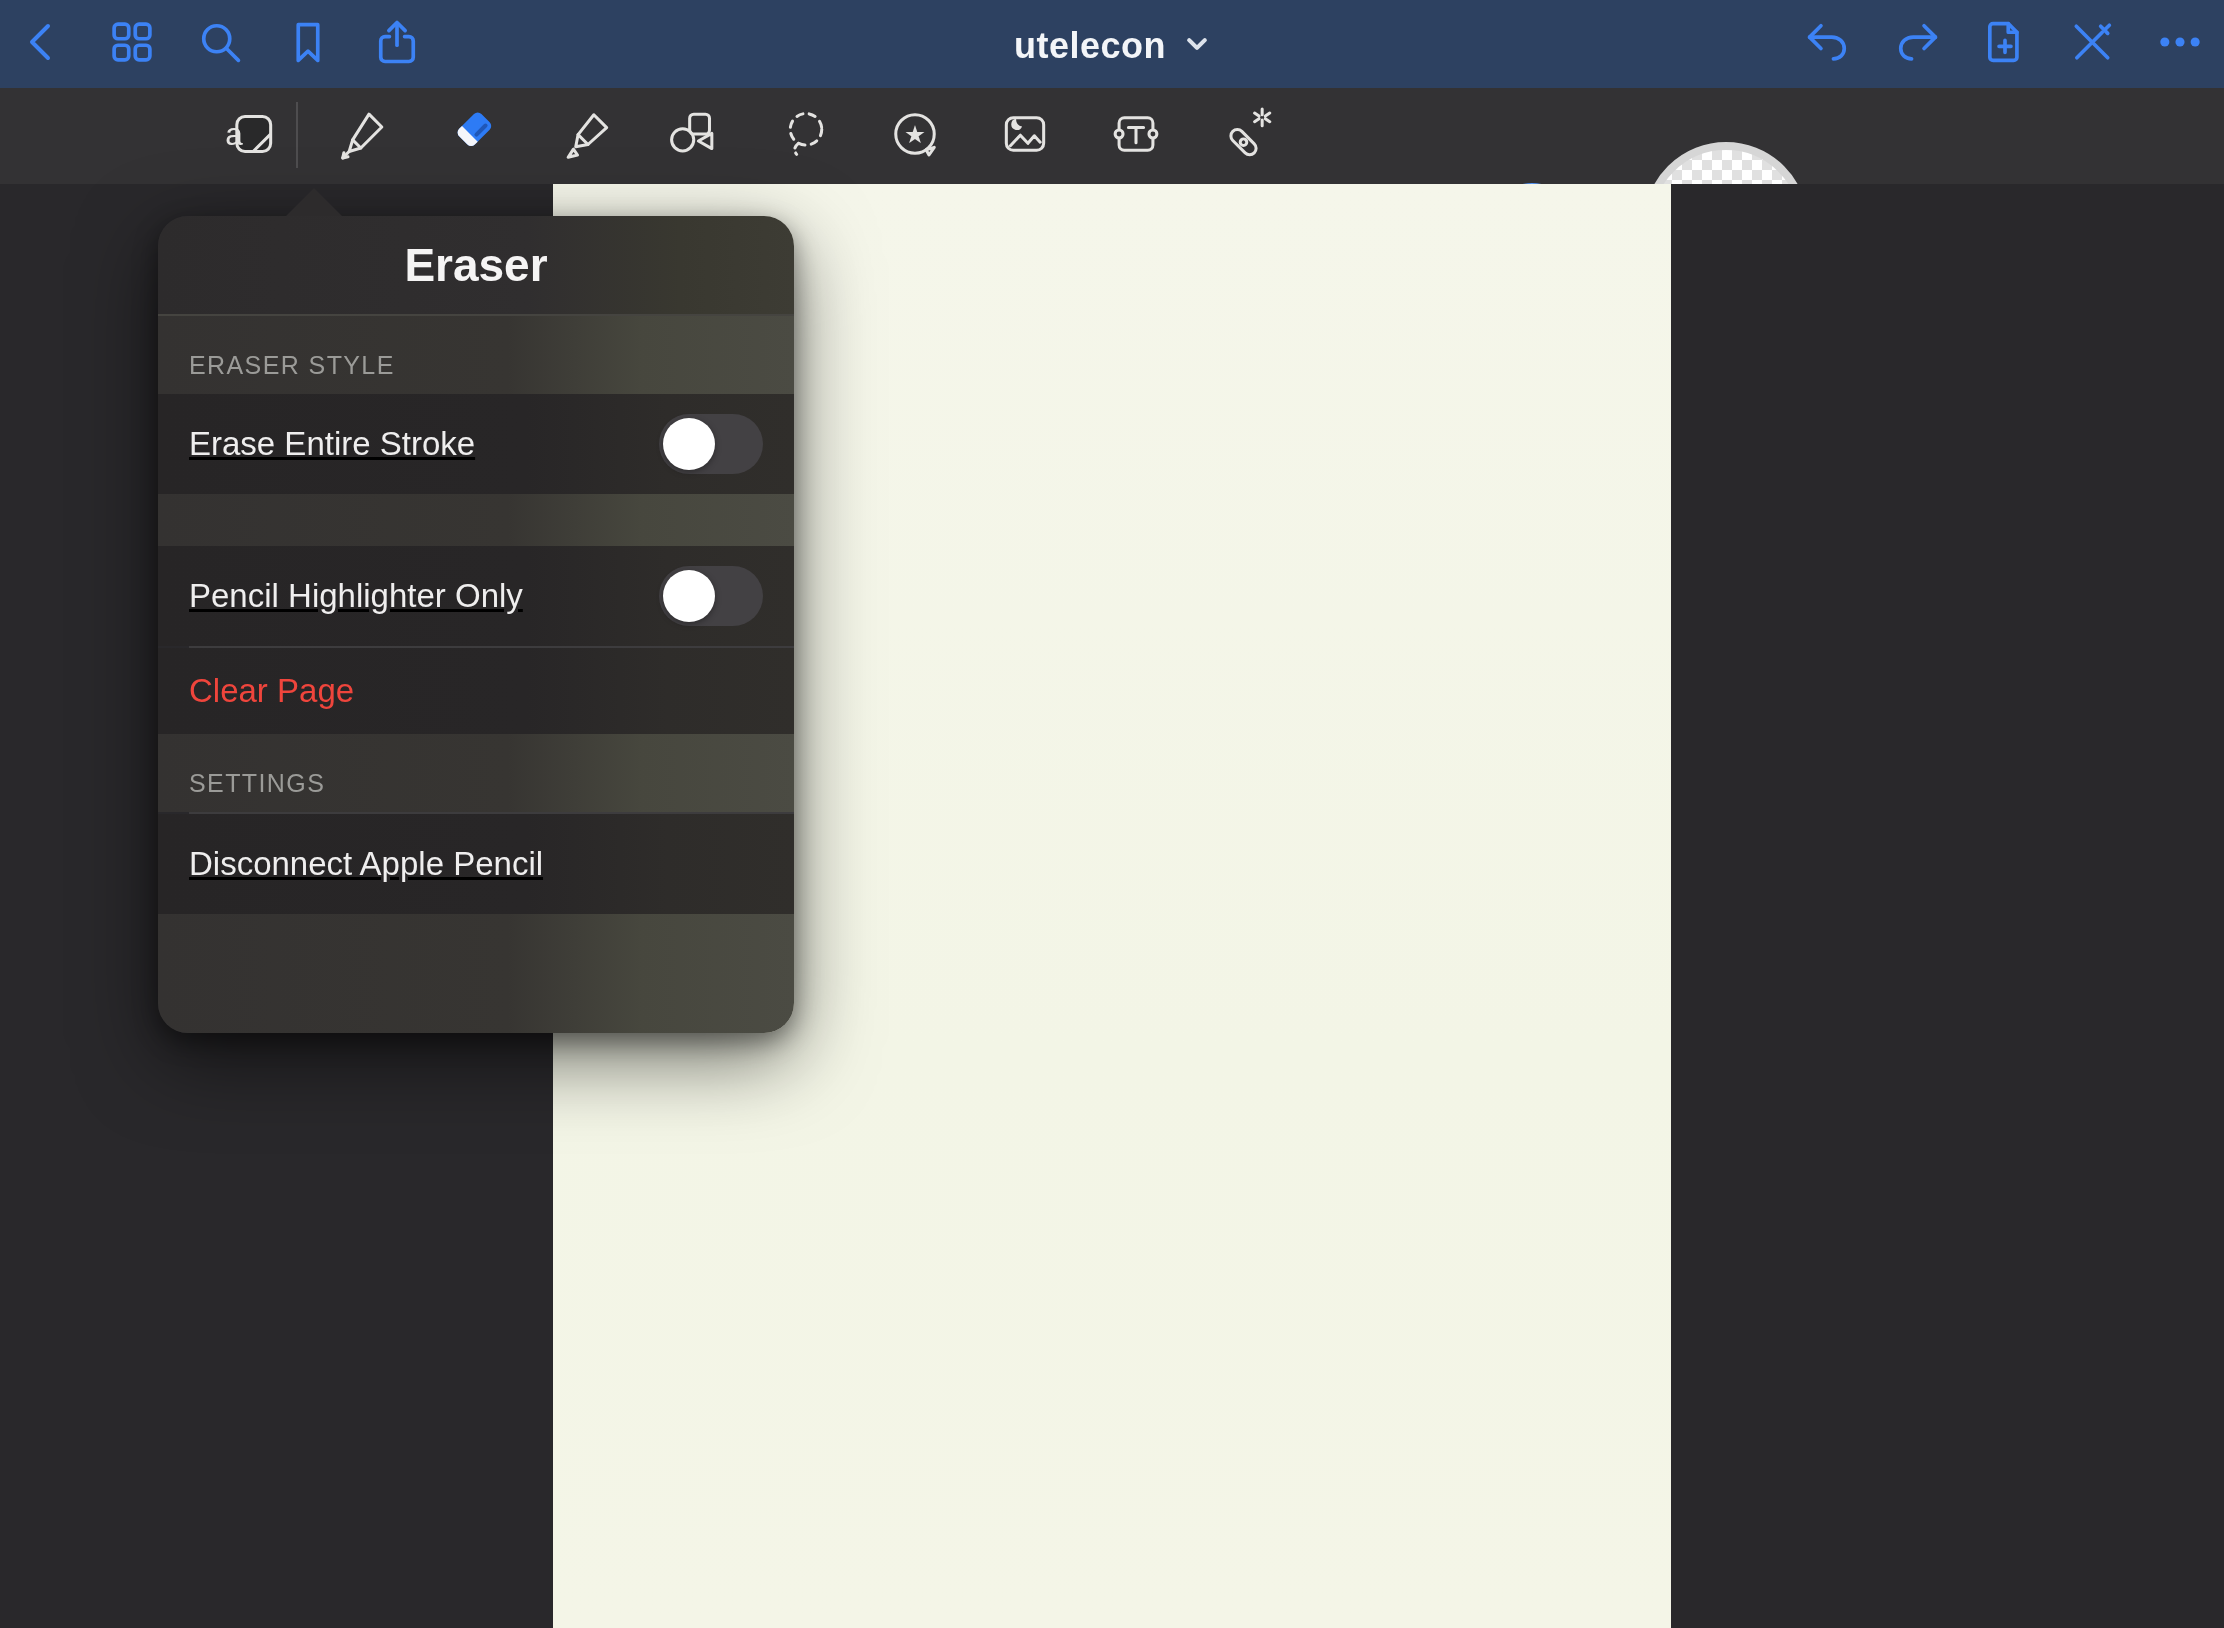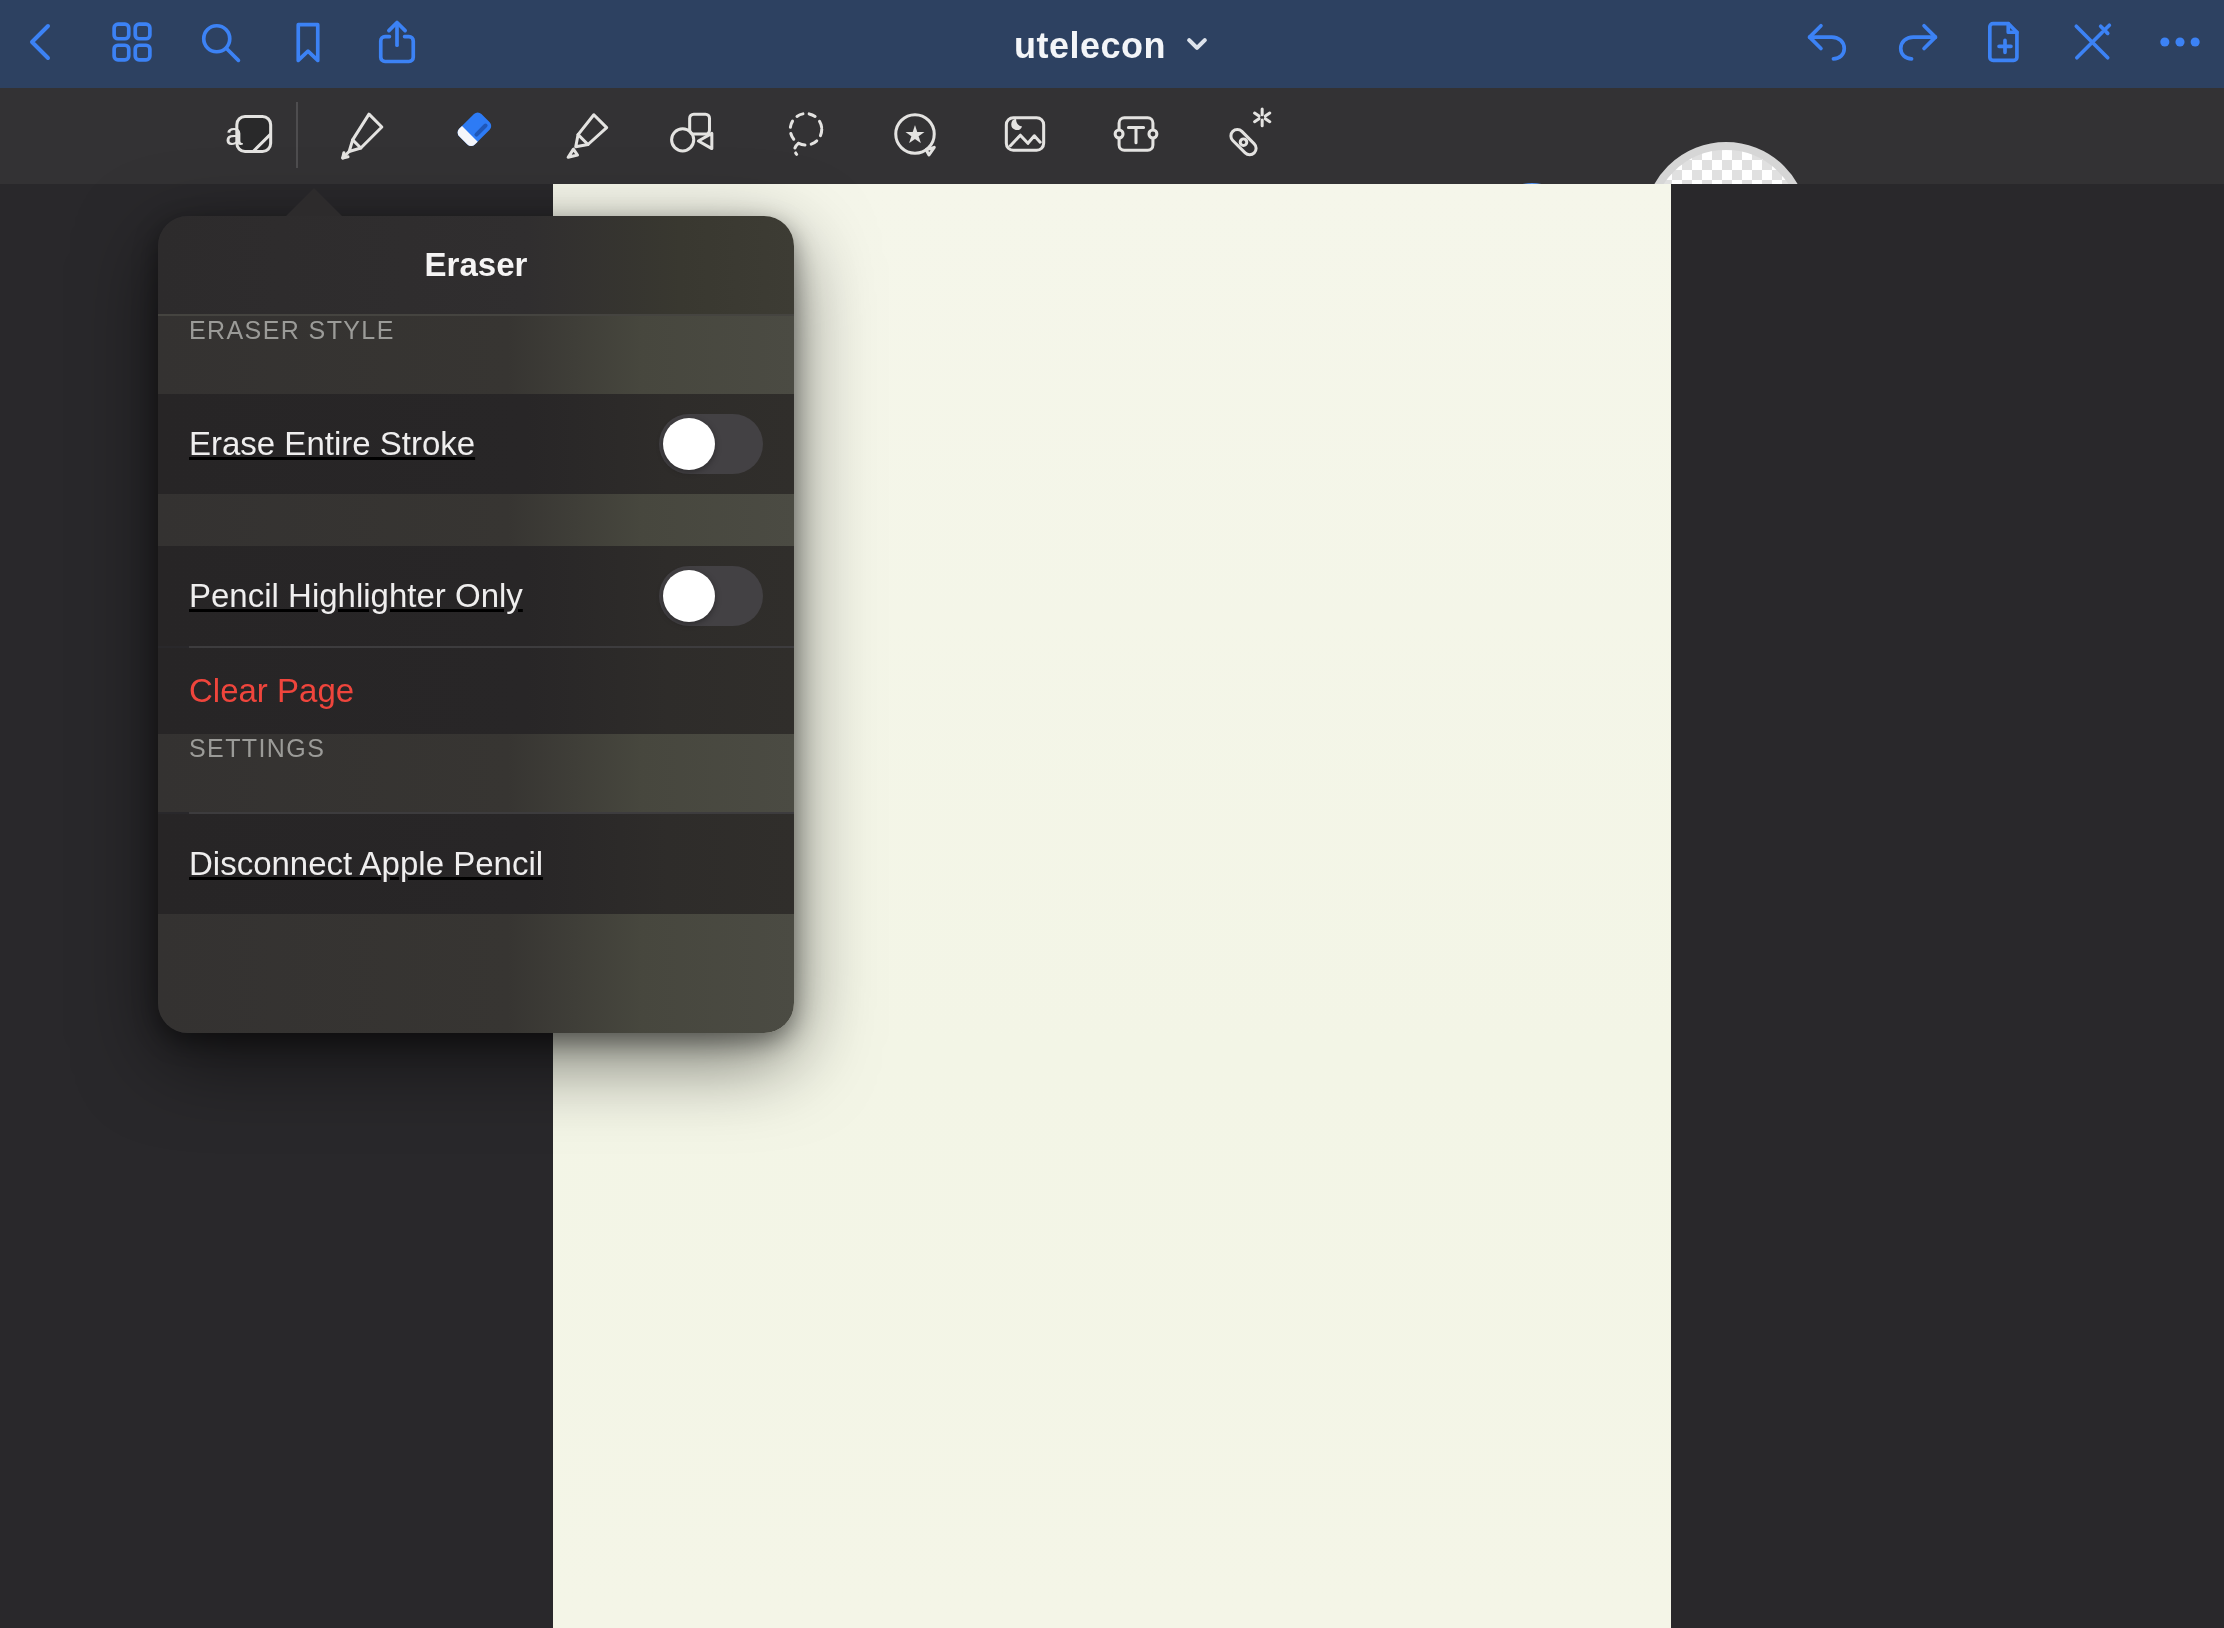--- a/index.html
+++ b/index.html
@@ -66,22 +66,22 @@
   .pop-row{
     background:linear-gradient(90deg,#272526 0%,#282627 58%,#2e2c2a 80%,#302e2b 100%);
     display:flex;align-items:center;justify-content:space-between;
     padding:0 31px 0 31px;box-sizing:border-box;
   }
   .pop-header{
     height:98px;flex:none;display:flex;align-items:center;justify-content:center;
     background:linear-gradient(90deg,#2d2b2c 0%,#302e2f 58%,#393830 82%,#3d3c34 100%);
     border-bottom:2px solid #454440;
   }
-  .pop-title{color:#f5f4f4;font-size:33px;font-weight:700;}
-  .section-band{height:78px;flex:none;display:flex;align-items:flex-start;padding:0 0 14px 31px;box-sizing:border-box;}
+  .pop-title{color:#f5f4f4;font-size:46px;font-weight:700;}
+  .section-band{height:78px;flex:none;display:flex;align-items:flex-end;padding:0 0 14px 31px;box-sizing:border-box;}
   .section-label{color:#9b9b98;font-size:25px;letter-spacing:1.4px;}
   .row-100{height:100px;flex:none;text-decoration:underline;}
   .row-86{height:86px;flex:none;}
   .gap-band{height:52px;flex:none;}
   .row-label{color:#efeeee;font-size:33px;}
   .clear-label{color:#ef453c;font-size:33px;}
   .row-divider{height:2px;flex:none;background:#3d3c3e;margin-left:31px;}
   .pop-footer{flex:1;}
   .toggle{
     width:104px;height:60px;border-radius:30px;background:#434144;position:relative;flex:none;

